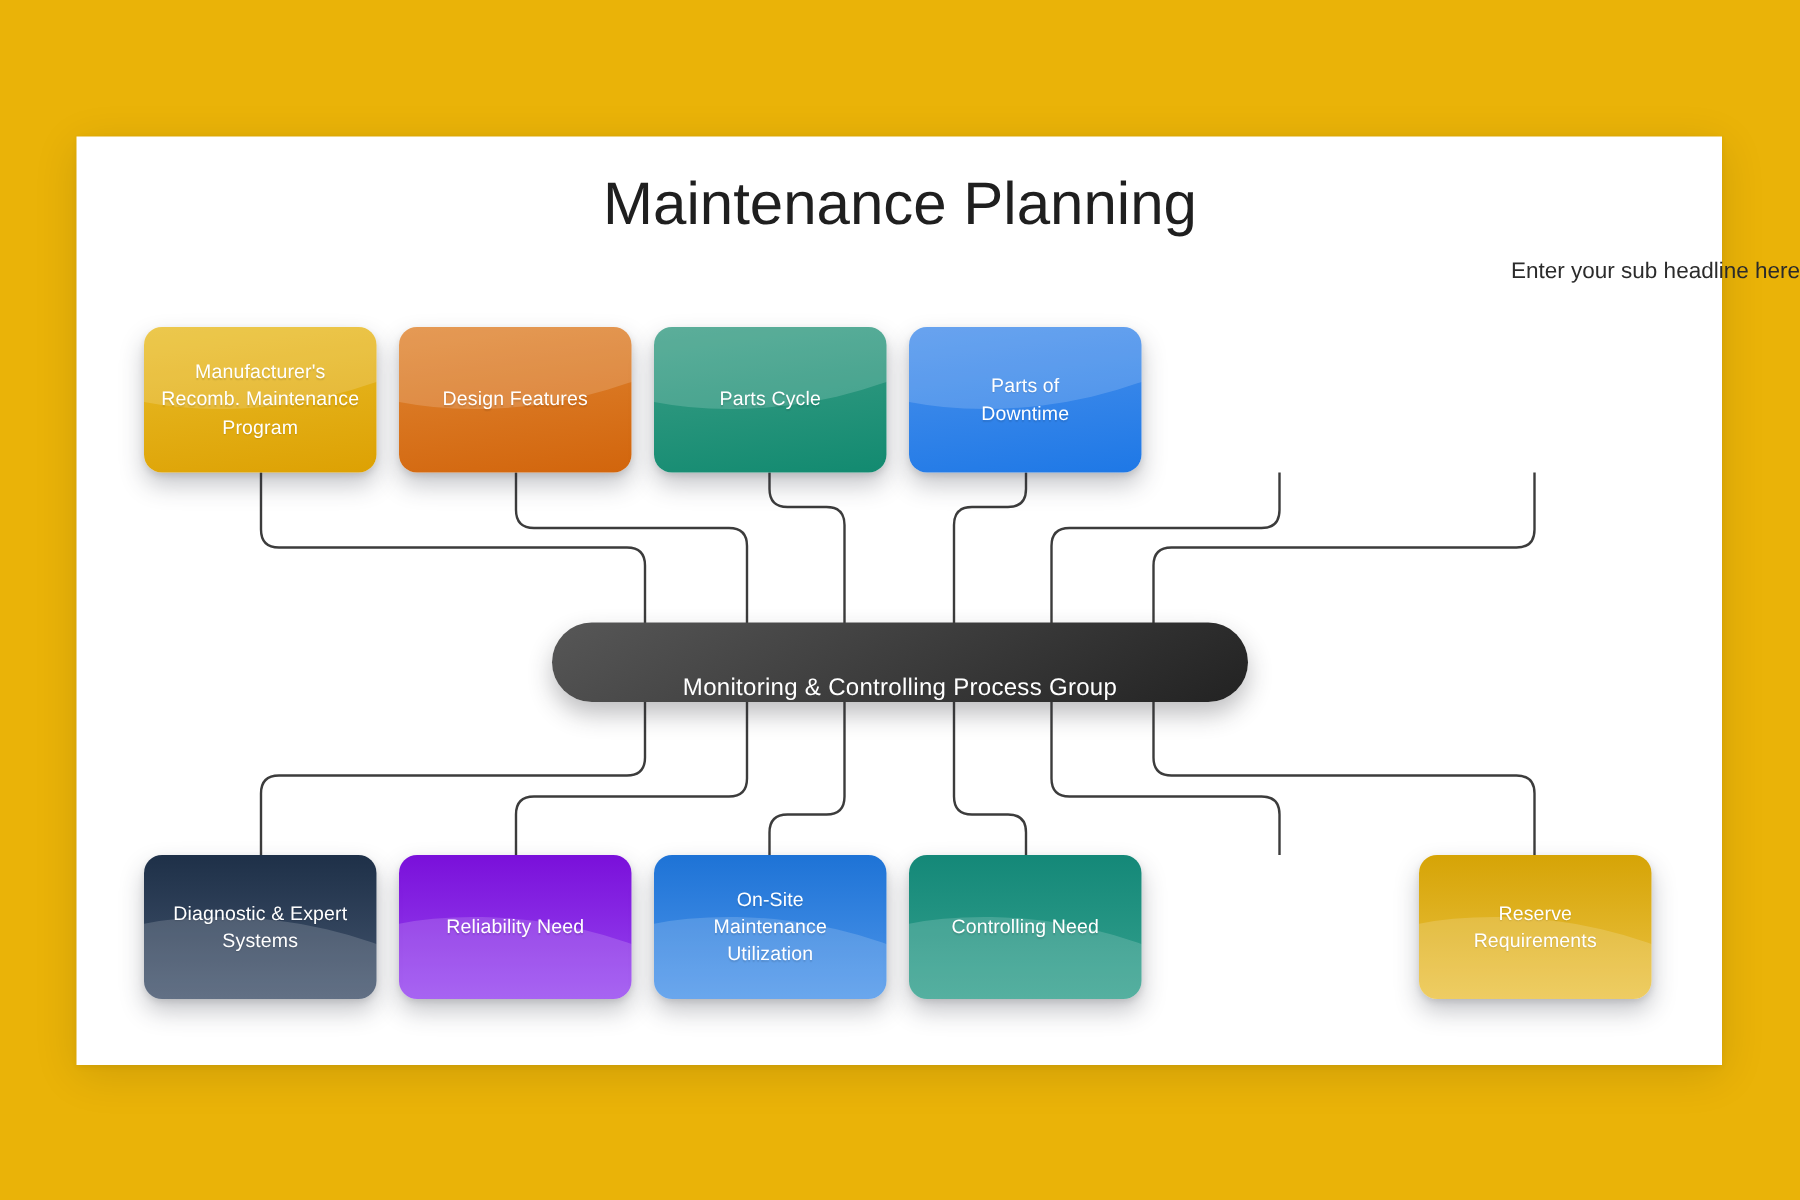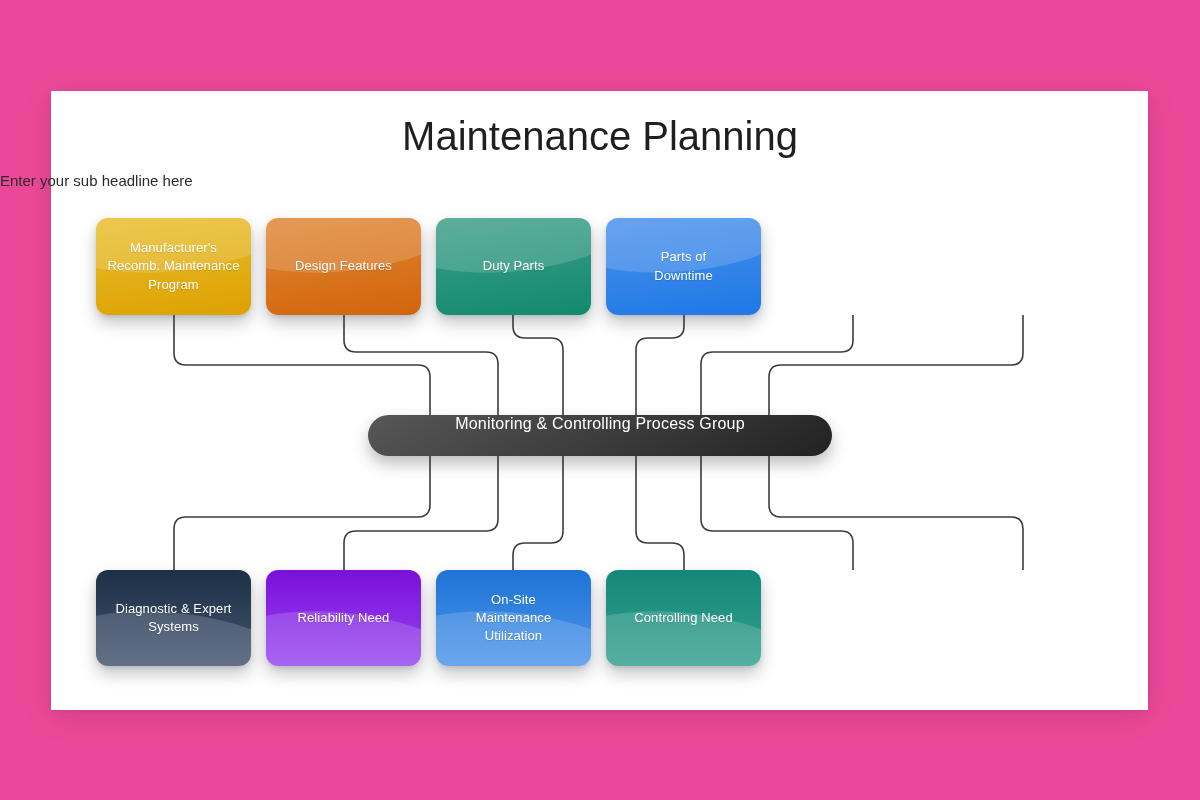--- a/index.html
+++ b/index.html
@@ -4,21 +4,21 @@
 <style>
   html,body{margin:0;padding:0;}
   body{
     background:#e6e5e7;
     font-family:"Liberation Sans", sans-serif;
     -webkit-font-smoothing:antialiased;
   }
   .stage{
     position:relative;
     width:1200px;height:800px;
-    background:#ec4899;
+    background:#eab308;
     overflow:hidden;
   }
   .slide{
     position:absolute;
     left:51px;top:91px;
     width:1097px;height:619px;
     background:#ffffff;
     box-shadow:0 6px 28px rgba(0,0,0,0.12), 0 1px 4px rgba(0,0,0,0.06);
   }
   .title{
@@ -26,21 +26,21 @@
     left:0;top:112px;width:1200px;
     text-align:center;
     font-size:40px;
     font-weight:500;
     color:#1f1f1f;
     line-height:1.2;
   }
   .subtitle{
     position:absolute;
     left:0;top:172px;width:1200px;
-    text-align:left;
+    text-align:right;
     font-size:15px;
     font-weight:400;
     color:#2b2b2b;
   }
   svg.connectors{
     position:absolute;left:0;top:0;width:1200px;height:800px;
     z-index:1;
   }
   svg.connectors path{
     fill:none;
@@ -77,25 +77,25 @@
     line-height:1.4;
     text-align:center;
     white-space:pre-line;
     padding:0 5px;
     letter-spacing:0.1px;
     text-shadow:0 1px 1px rgba(0,0,0,0.12);
   }
   .pill{
     position:absolute;
     left:368px;top:415px;
-    width:464px;height:41px;
+    width:464px;height:53px;
     border-radius:27px;
     background:linear-gradient(150deg,#575757 0%,#3a3a3a 55%,#222222 100%);
     z-index:3;
-    display:flex;align-items:flex-start;justify-content:center;
+    display:flex;align-items:flex-end;justify-content:center;
     box-shadow:0 8px 16px rgba(40,40,45,0.30);
   }
   .pill-label{
     color:#ffffff;
     font-size:16px;
     letter-spacing:0.2px;
     text-align:center;
   }
   
   .col-0{left:96px}.col-1{left:266px}.col-2{left:436px}
@@ -121,21 +121,21 @@
 
   <div class="node top col-0" style="--c1: #e9be2b; --c2: #dda103;">
     <span class="node-label">Manufacturer's
 Recomb. Maintenance
 Program</span>
   </div>
   <div class="node top col-1" style="--c1: #e08735; --c2: #d2650c;">
     <span class="node-label">Design Features</span>
   </div>
   <div class="node top col-2" style="--c1: #3d9f87; --c2: #128a70;">
-    <span class="node-label">Duty Parts</span>
+    <span class="node-label">Parts Cycle</span>
   </div>
   <div class="node top col-3" style="--c1: #4c92ec; --c2: #1e78e6;">
     <span class="node-label">Parts of
 Downtime</span>
   </div>
 
   <div class="pill">
     <span class="pill-label">Monitoring &amp; Controlling Process Group</span>
   </div>
 
@@ -147,13 +147,17 @@
 Systems</span>
   </div>
   <div class="node bottom col-2" style="--c1: #4e96ea; --c2: #1e73d6;">
     <span class="node-label">On-Site
 Maintenance
 Utilization</span>
   </div>
   <div class="node bottom col-3" style="--c1: #35a18e; --c2: #148878;">
     <span class="node-label">Controlling Need</span>
   </div>
+  <div class="node bottom col-5" style="--c1: #ebc345; --c2: #d6a406;">
+    <span class="node-label">Reserve
+Requirements</span>
+  </div>
 </div>
 
 </body></html>

